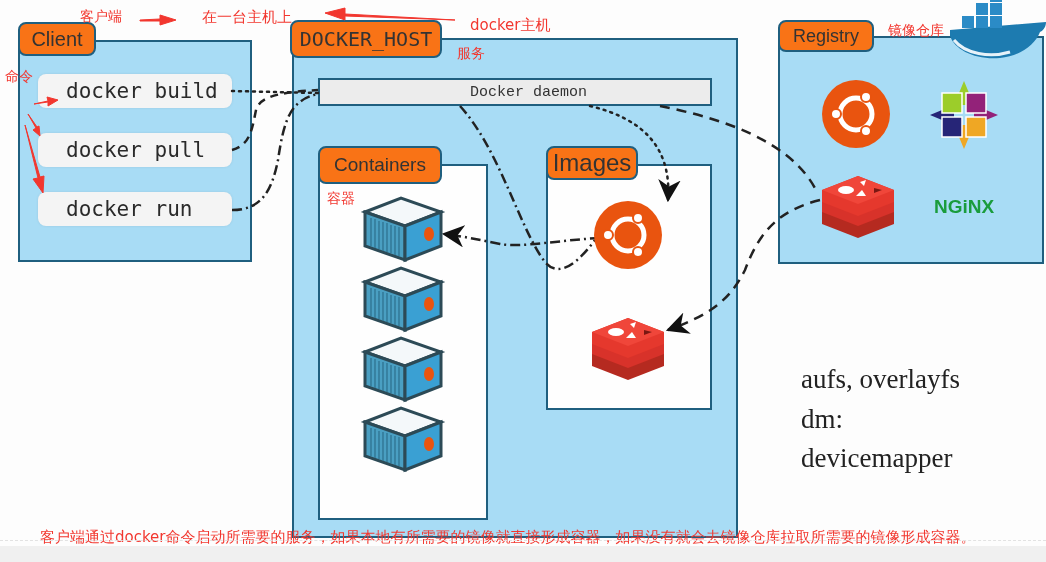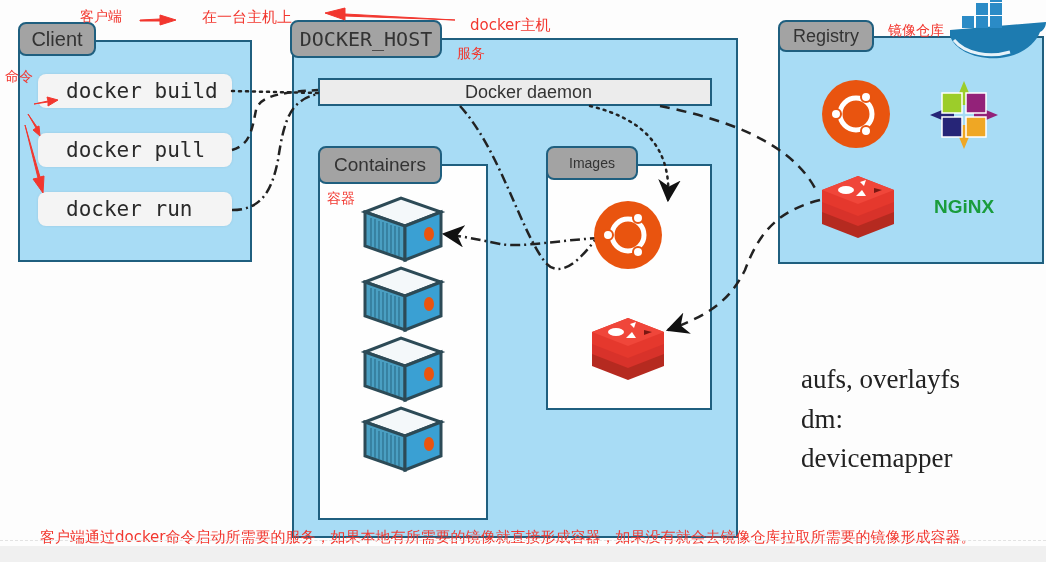--- a/index.html
+++ b/index.html
@@ -4,33 +4,33 @@
 <style>
   html, body { margin: 0; padding: 0; }
   body {
     width: 1046px; height: 562px; overflow: hidden; position: relative;
     background: #fdfdfd;
     font-family: "DejaVu Sans", sans-serif;
   }
   .panel { position: absolute; background: #a8dcf5; border: 2px solid #1f5f7f; box-sizing: border-box; }
   .white-panel { position: absolute; background: #fefefe; border: 2px solid #1f5f7f; box-sizing: border-box; }
   .tag {
-    position: absolute; background: #a3a3a3; border: 2.5px solid #1f5f7f; border-radius: 8px;
+    position: absolute; background: #f97316; border: 2.5px solid #1f5f7f; border-radius: 8px;
     box-sizing: border-box; color: #333; font-family: "Liberation Sans", sans-serif;
     display: flex; align-items: center; justify-content: center; white-space: nowrap;
   }
   .cmd {
     position: absolute; background: #f4f4f4; border-radius: 8px; box-sizing: border-box;
     font-family: "DejaVu Sans Mono", monospace; font-size: 21px; color: #2a2a2a;
     padding-left: 28px; display: flex; align-items: center; height: 34px;
     box-shadow: 0 0 3px rgba(0,0,0,0.08);
   }
   .daemon {
     position: absolute; background: #ececec; border: 2px solid #1f5f7f; box-sizing: border-box;
-    font-family: Liberation Sans, sans-serif; font-size: 18px; color: #333;
+    font-family: Liberation Mono, monospace; font-size: 15px; color: #333;
     display: flex; align-items: center; justify-content: center; padding-left: 27px;
   }
   .red { position: absolute; color: #f2372f; font-family: "DejaVu Sans", sans-serif; white-space: nowrap; }
   .serif { position: absolute; font-family: "Liberation Serif", "DejaVu Serif", serif; color: #222; font-size: 27px; white-space: nowrap; margin-left: 11px; }
   svg.overlay { position: absolute; left: 0; top: 0; }
   .bottom-bar { position: absolute; left: 0; top: 546px; width: 1046px; height: 16px; background: #f0f0f0; }
   .grid-line { position: absolute; left: 0; top: 540px; width: 1046px; height: 1px; border-top: 1px dashed #e2e2e2; }
 </style>
 </head>
 <body>
@@ -42,21 +42,21 @@
 <div class="cmd" style="left:38px;top:192px;width:194px;">docker run</div>
 
 <div class="panel" style="left:292px;top:38px;width:446px;height:500px;"></div>
 <div class="tag" style="left:290px;top:20px;width:152px;height:38px;font-size:20px;font-family:'DejaVu Sans Mono',monospace;">DOCKER_HOST</div>
 <div class="daemon" style="left:318px;top:78px;width:394px;height:28px;">Docker daemon</div>
 
 <div class="white-panel" style="left:318px;top:164px;width:170px;height:356px;"></div>
 <div class="tag" style="left:318px;top:146px;width:124px;height:38px;font-size:19px;">Containers</div>
 
 <div class="white-panel" style="left:546px;top:164px;width:166px;height:246px;"></div>
-<div class="tag" style="left:546px;top:146px;width:92px;height:34px;font-size:14px;">Images</div>
+<div class="tag" style="left:546px;top:146px;width:92px;height:34px;font-size:24px;">Images</div>
 
 <div class="panel" style="left:778px;top:36px;width:266px;height:228px;"></div>
 <div class="tag" style="left:778px;top:20px;width:96px;height:32px;font-size:18px;">Registry</div>
 
 <svg class="overlay" width="1046" height="562" viewBox="0 0 1046 562">
   <defs>
     <g id="container-box">
       <polygon points="0,14 36,0 76,14 40,28" fill="#f4f8fa" stroke="#2c4a56" stroke-width="3"></polygon>
       <polygon points="0,14 40,28 40,62 0,48" fill="#4a9fc2" stroke="#2c4a56" stroke-width="3"></polygon>
       <polygon points="40,28 76,14 76,48 40,62" fill="#3aa0d3" stroke="#2c4a56" stroke-width="3"></polygon>

